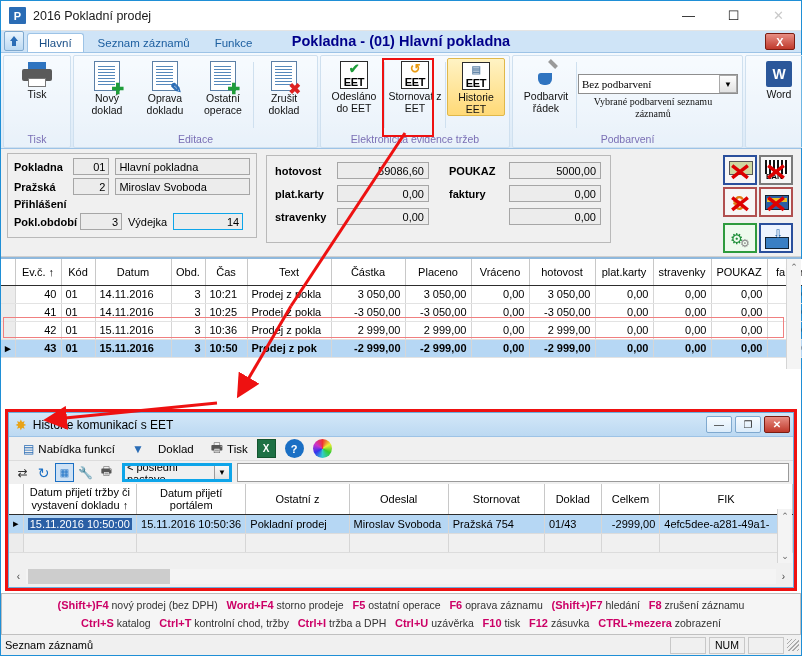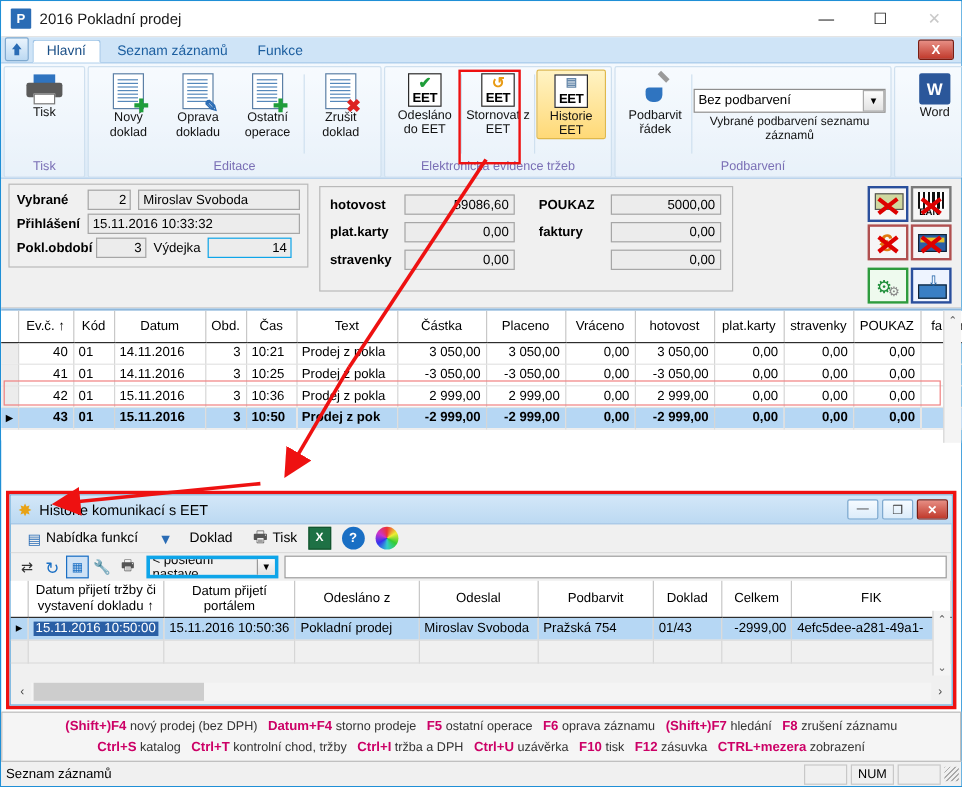--- a/index.html
+++ b/index.html
@@ -252,20 +252,21 @@
 
   <div class="tabsrow">
     <div class="home-orb">
       <svg width="12" height="12" viewBox="0 0 12 12">
           <path d="M6 1 L10 6 H8 V11 H4 V6 H2 Z" fill="#2a6cb5"></path>
         </svg>
     </div>
     <div class="tab active">Hlavní</div>
     <div class="tab">Seznam záznamů</div>
     <div class="tab">Funkce</div>
+    <div class="ribbon-title">Pokladna - (01) Hlavní pokladna</div>
     <div class="red-x">X</div>
   </div>
 
   <div class="ribbon">
 
     <div class="rgroup">
       <div class="gitems">
         <div class="rbtn">
           <div class="printer">
             <div class="top2"></div>
@@ -339,21 +340,21 @@
     <div class="rgroup">
       <div class="gitems" style="align-items:center;">
         <div class="rbtn" style="align-self:flex-start;">
           <div style="width:28px;height:28px;position:relative;">
             <div style="position:absolute;left:16px;top:1px;width:10px;height:4px;background:#9a9a9a;transform:rotate(45deg);"></div>
             <div style="position:absolute;left:6px;top:12px;width:14px;height:12px;background:#2f74c0;border-radius:3px 0 6px 6px;"></div>
           </div>
           <div class="lbl">Podbarvit řádek</div>
         </div>
         <div class="ribbon-sep"></div>
-        <div style="display:flex;flex-direction:column;align-items:center;padding-top:4px;">
+        <div style="display:flex;flex-direction:column;padding-top:4px;font-family:Liberation Serif, serif;">
           <div class="combo">
             <span>Bez podbarvení</span>
             <span class="arrow">▼</span>
           </div>
           <div class="twoline" style="width:150px;">Vybrané podbarvení seznamu záznamů</div>
         </div>
       </div>
       <div class="glabel">Podbarvení</div>
     </div>
 
@@ -367,27 +368,31 @@
       </div>
 
     </div>
 
     <div class="eet-red-box"></div>
   </div>
 
   <div class="infopanel">
     <div class="fieldbox">
       <div class="frow">
-        <div class="flabel">Vybrané</div>
+        <div class="flabel">Pokladna</div>
+        <div class="finput num" style="width:40px;margin-right:6px;">01</div>
+        <div class="finput" style="width:150px;">Hlavní pokladna</div>
+      </div>
+      <div class="frow">
+        <div class="flabel">Pražská</div>
         <div class="finput num" style="width:40px;margin-right:6px;">2</div>
         <div class="finput" style="width:150px;">Miroslav Svoboda</div>
       </div>
       <div class="frow">
         <div class="flabel">Přihlášení</div>
-        <div class="finput" style="width:196px;">15.11.2016 10:33:32</div>
       </div>
       <div class="frow">
         <div class="flabel">Pokl.období</div>
         <div class="finput num" style="width:42px;margin-right:6px;">3</div>
         <div style="font-size:11px;margin-right:6px;">Výdejka</div>
         <div class="finput num blue" style="width:70px;">14</div>
       </div>
     </div>
 
     <div class="amtbox">
@@ -619,23 +624,23 @@
             <col style="width:95px">
             <col style="width:56px">
             <col style="width:58px">
             <col style="width:131px">
         </colgroup>
         <thead>
           <tr>
             <th class="rowmark"></th>
             <th style="line-height:13px;">Datum přijetí tržby či vystavení dokladu ↑</th>
             <th>Datum přijetí portálem</th>
-            <th>Odesláno z</th>
+            <th>Ostatní z</th>
             <th>Odeslal</th>
-            <th>Podbarvit</th>
+            <th>Stornovat</th>
             <th>Doklad</th>
             <th>Celkem</th>
             <th>FIK</th>
           </tr>
         </thead>
         <tbody>
           <tr class="selrow2">
             <td class="rowmark">▸</td>
             <td>
               <span class="editcell">15.11.2016 10:50:00</span>
@@ -674,21 +679,21 @@
         </div>
         <div class="hs-arrow">›</div>
       </div>
     </div>
   </div>
 
   <div class="shortcuts">
     <div class="sc-line">
       <span class="k">(Shift+)F4</span>
       <span class="d">nový prodej (bez DPH)</span>&nbsp;&nbsp;
-      <span class="k">Datum+F4</span>
+      <span class="k">Word+F4</span>
       <span class="d">storno prodeje</span>&nbsp;&nbsp;
       <span class="k">F5</span>
       <span class="d">ostatní operace</span>&nbsp;&nbsp;
       <span class="k">F6</span>
       <span class="d">oprava záznamu</span>&nbsp;&nbsp;
       <span class="k">(Shift+)F7</span>
       <span class="d">hledání</span>&nbsp;&nbsp;
       <span class="k">F8</span>
       <span class="d">zrušení záznamu</span>
     </div>

